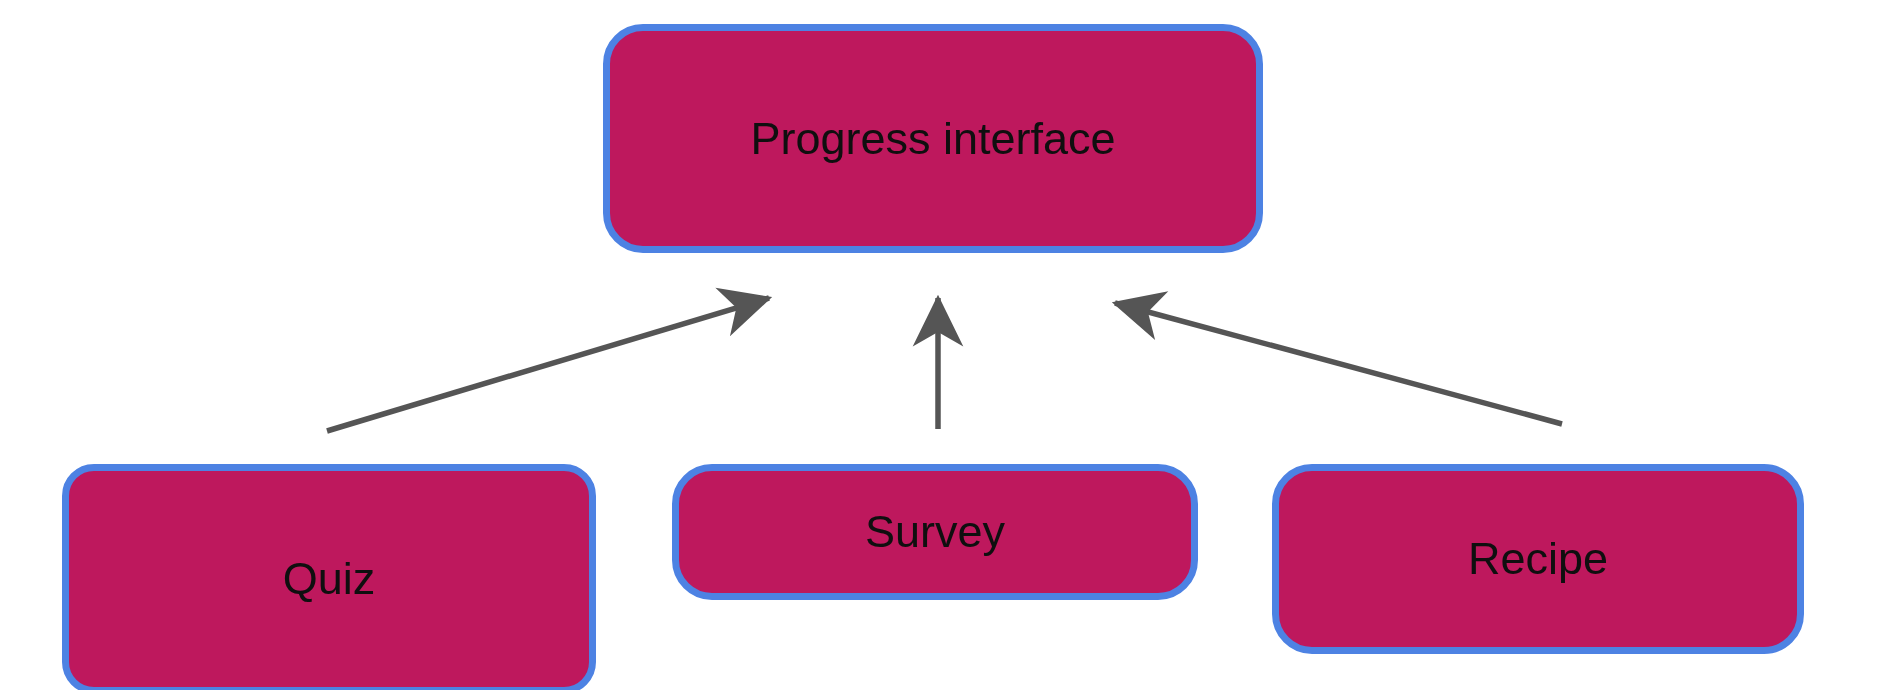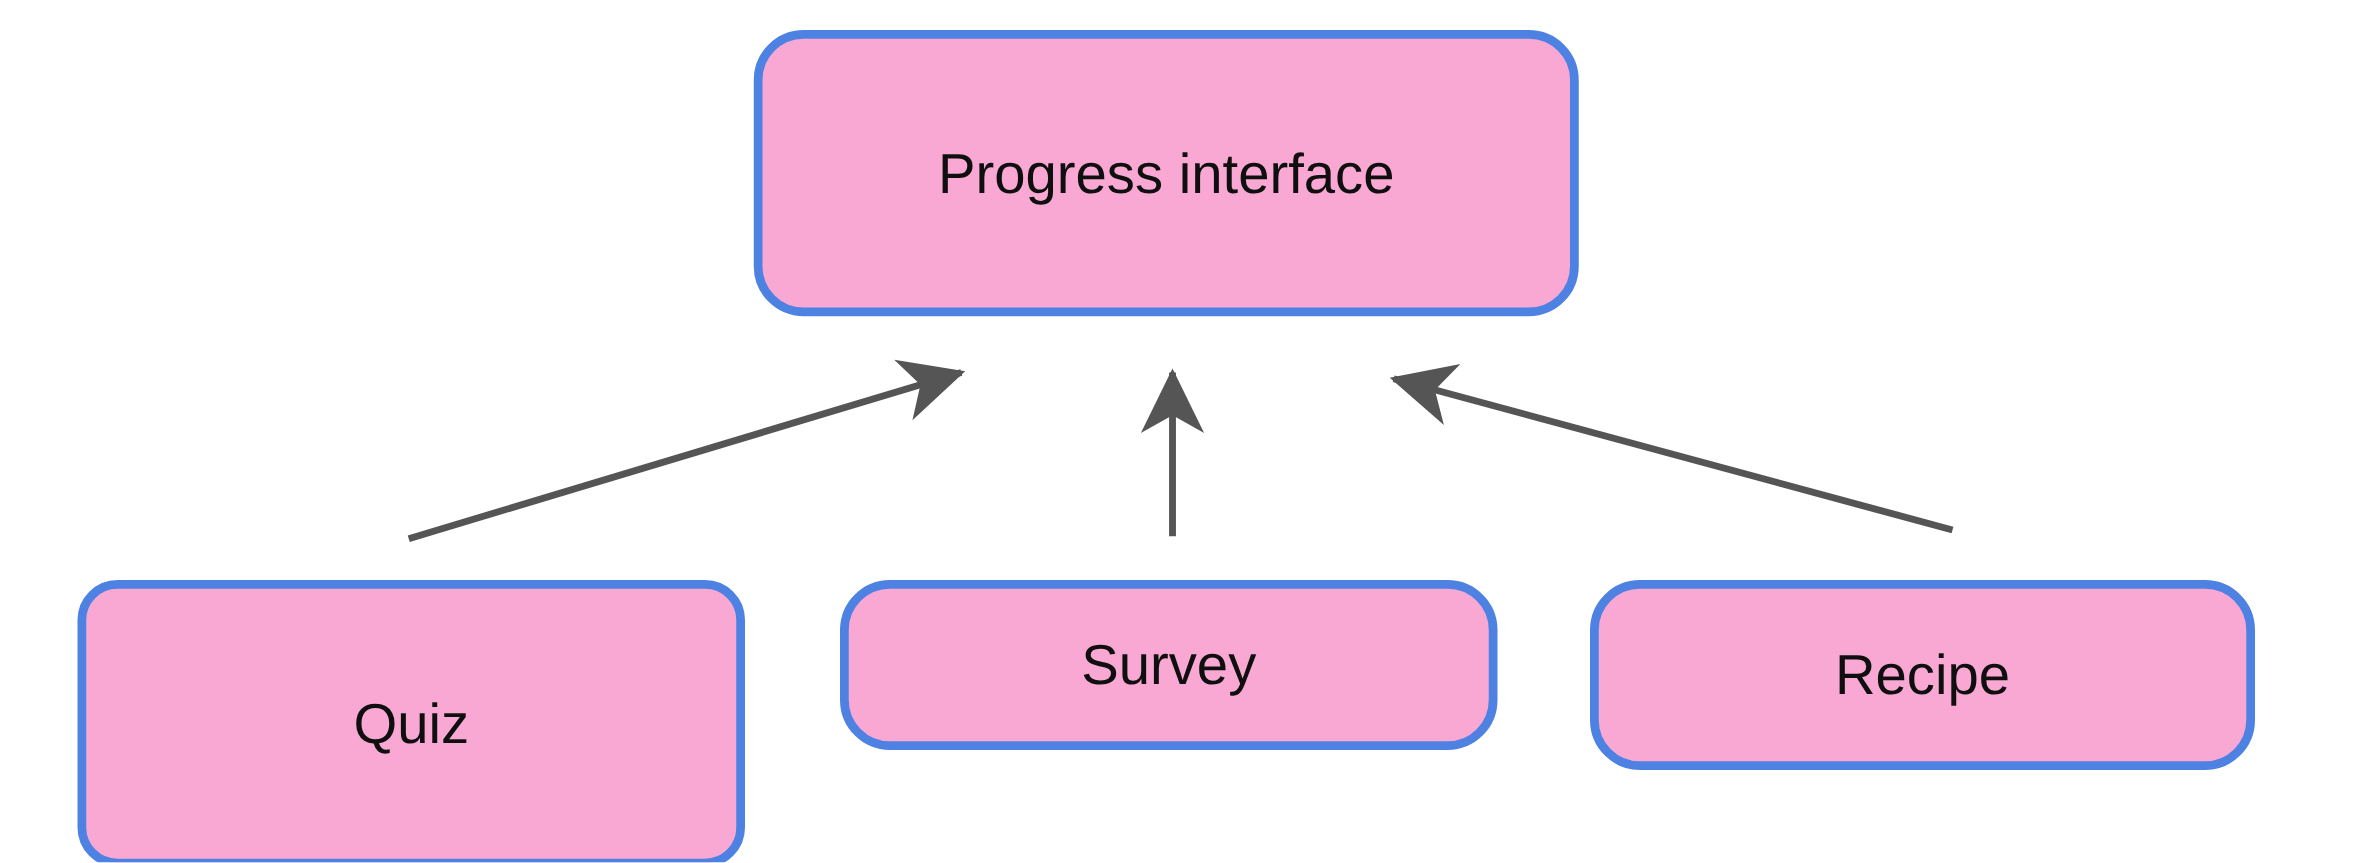--- a/index.html
+++ b/index.html
@@ -14,21 +14,21 @@
   #canvas {
     position: relative;
     width: 1896px;
     height: 690px;
     background: #ffffff;
     overflow: hidden;
   }
   .node {
     position: absolute;
     box-sizing: border-box;
-    background: #f9a8d4;
+    background: #be185d;
     border-style: solid;
     display: flex;
     align-items: center;
     justify-content: center;
     text-align: right;
   }
   .node-label {
     font-family: "Liberation Sans", sans-serif;
     color: #0f0f0f;
     line-height: 1.1;
@@ -61,21 +61,21 @@
     width: 526px;
     height: 136px;
     border-width: 7px;
     border-color: #4d82e3;
     border-radius: 40px;
   }
   #node-recipe {
     left: 1272px;
     top: 464px;
     width: 532px;
-    height: 152px;
+    height: 190px;
     border-width: 7px;
     border-color: #4d82e3;
     border-radius: 40px;
   }
   #node-quiz .node-label,
   #node-survey .node-label,
   #node-recipe .node-label {
     font-size: 45px;
   }
   #edges {

